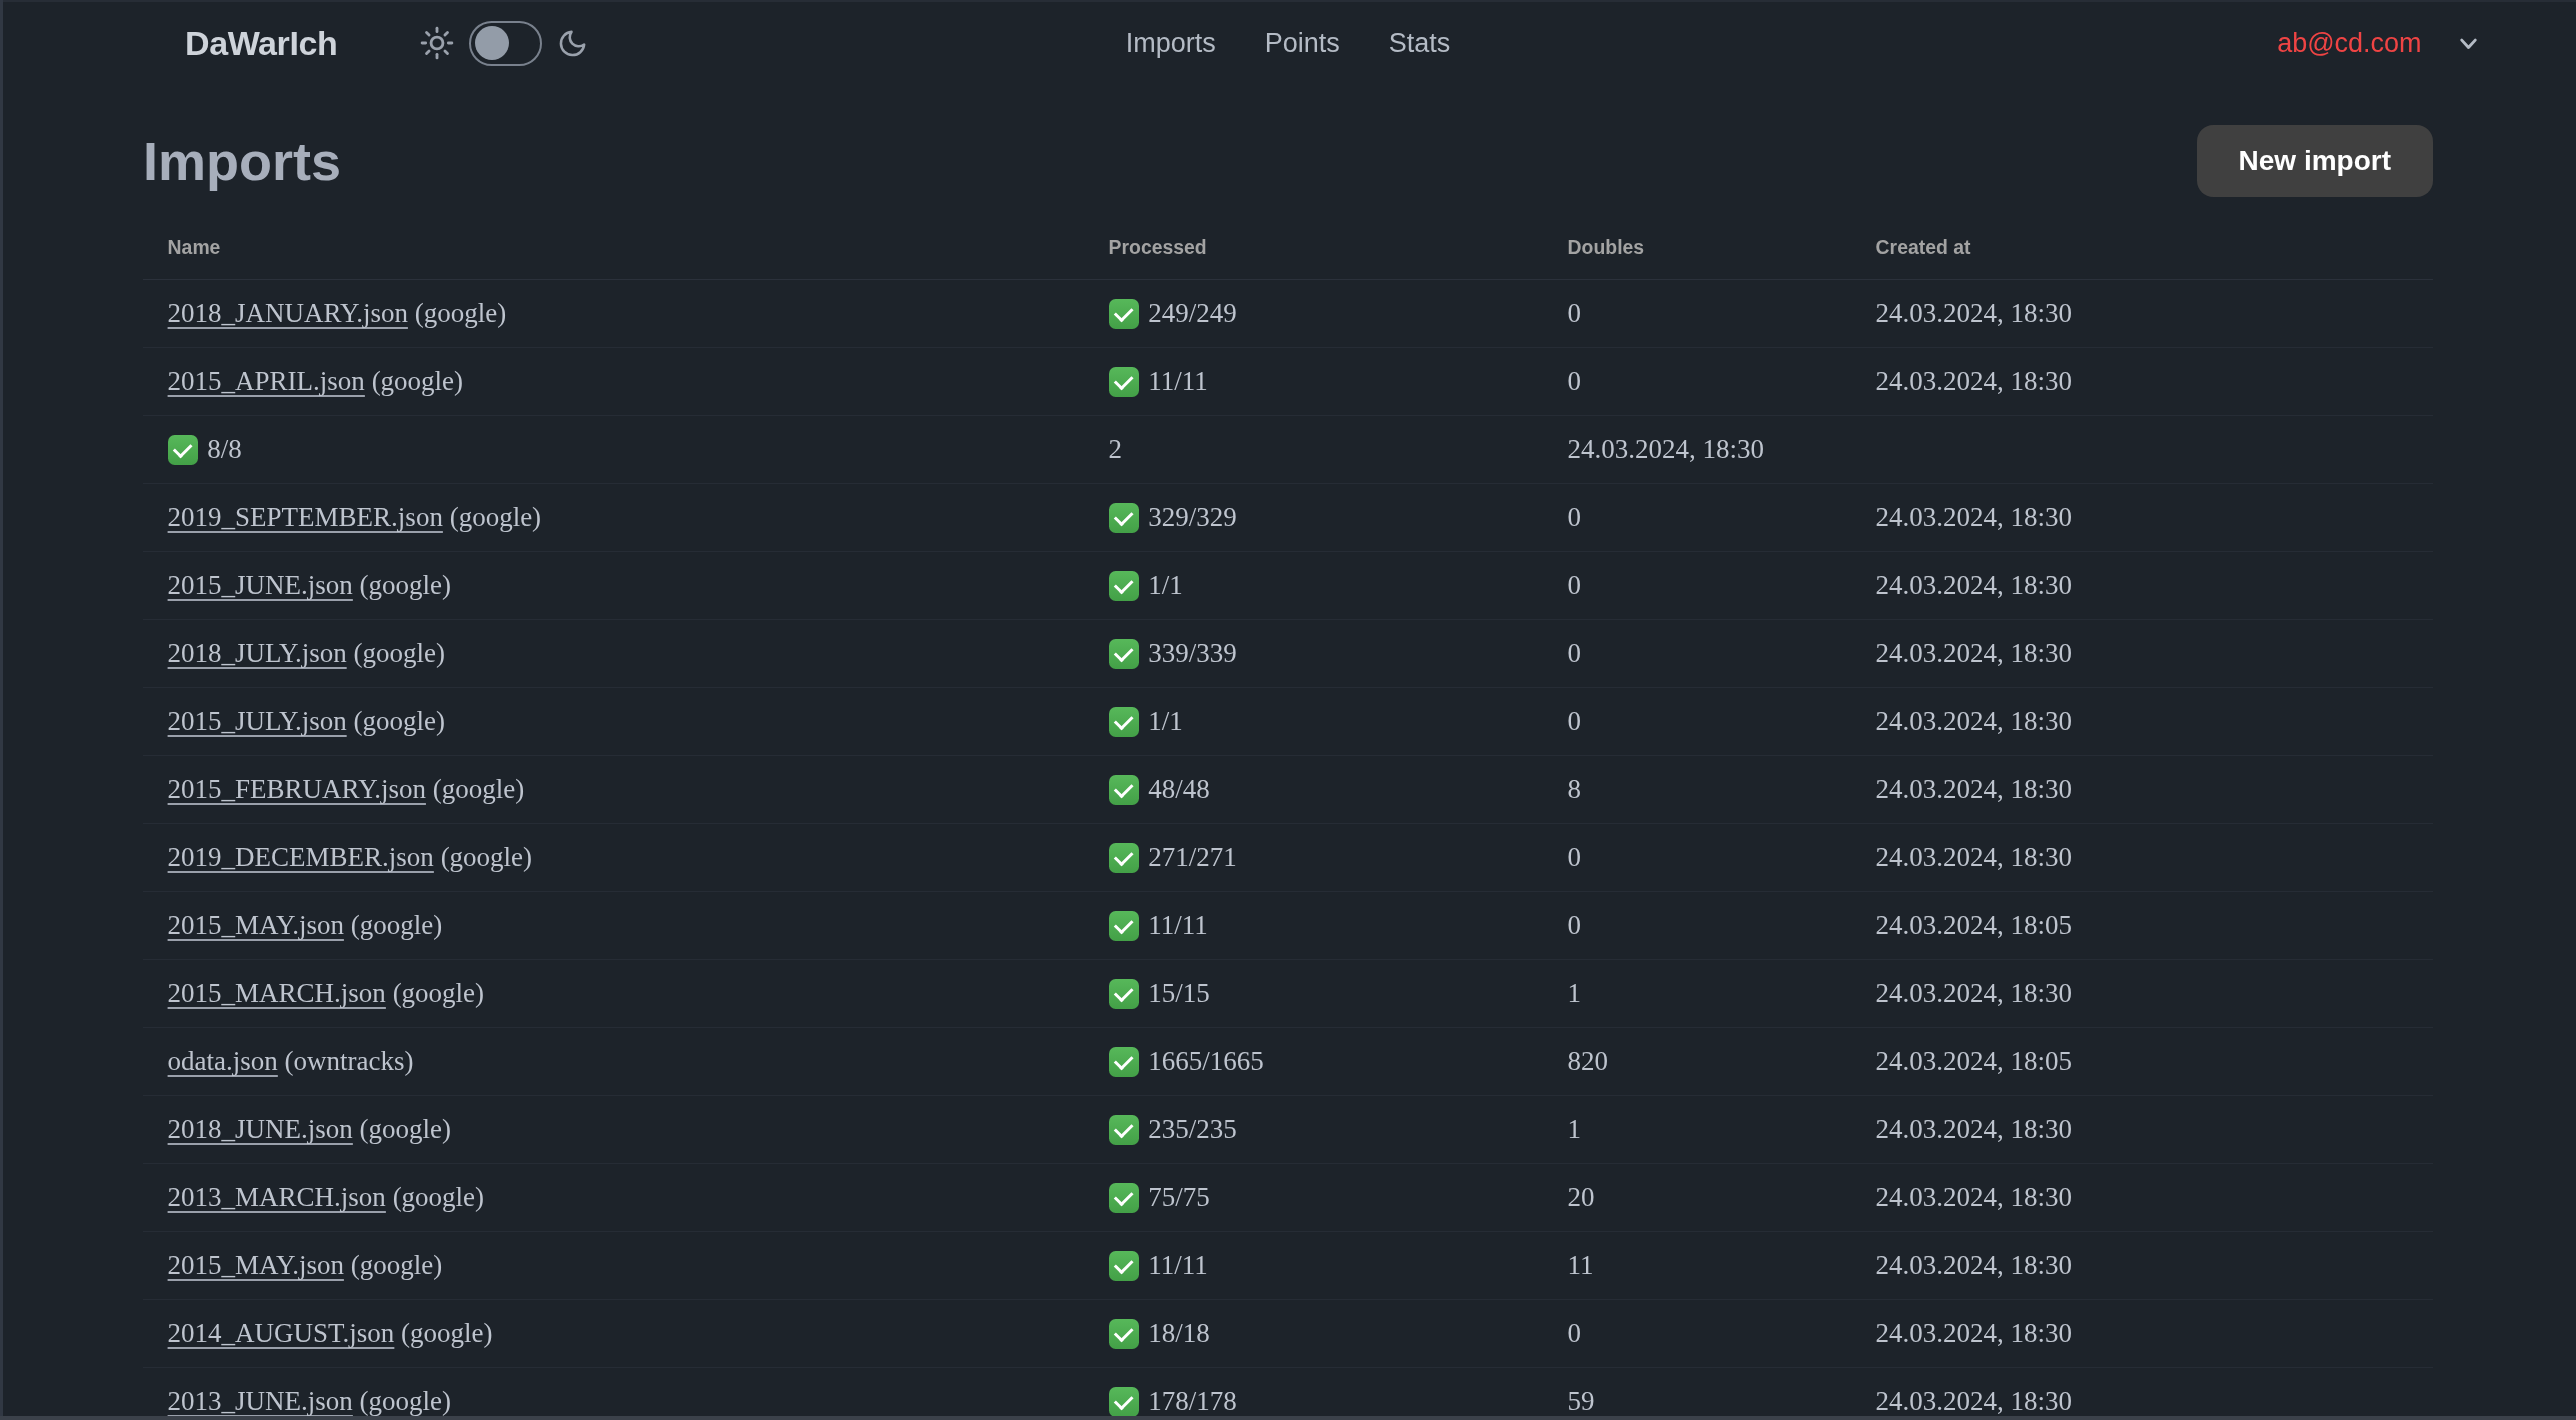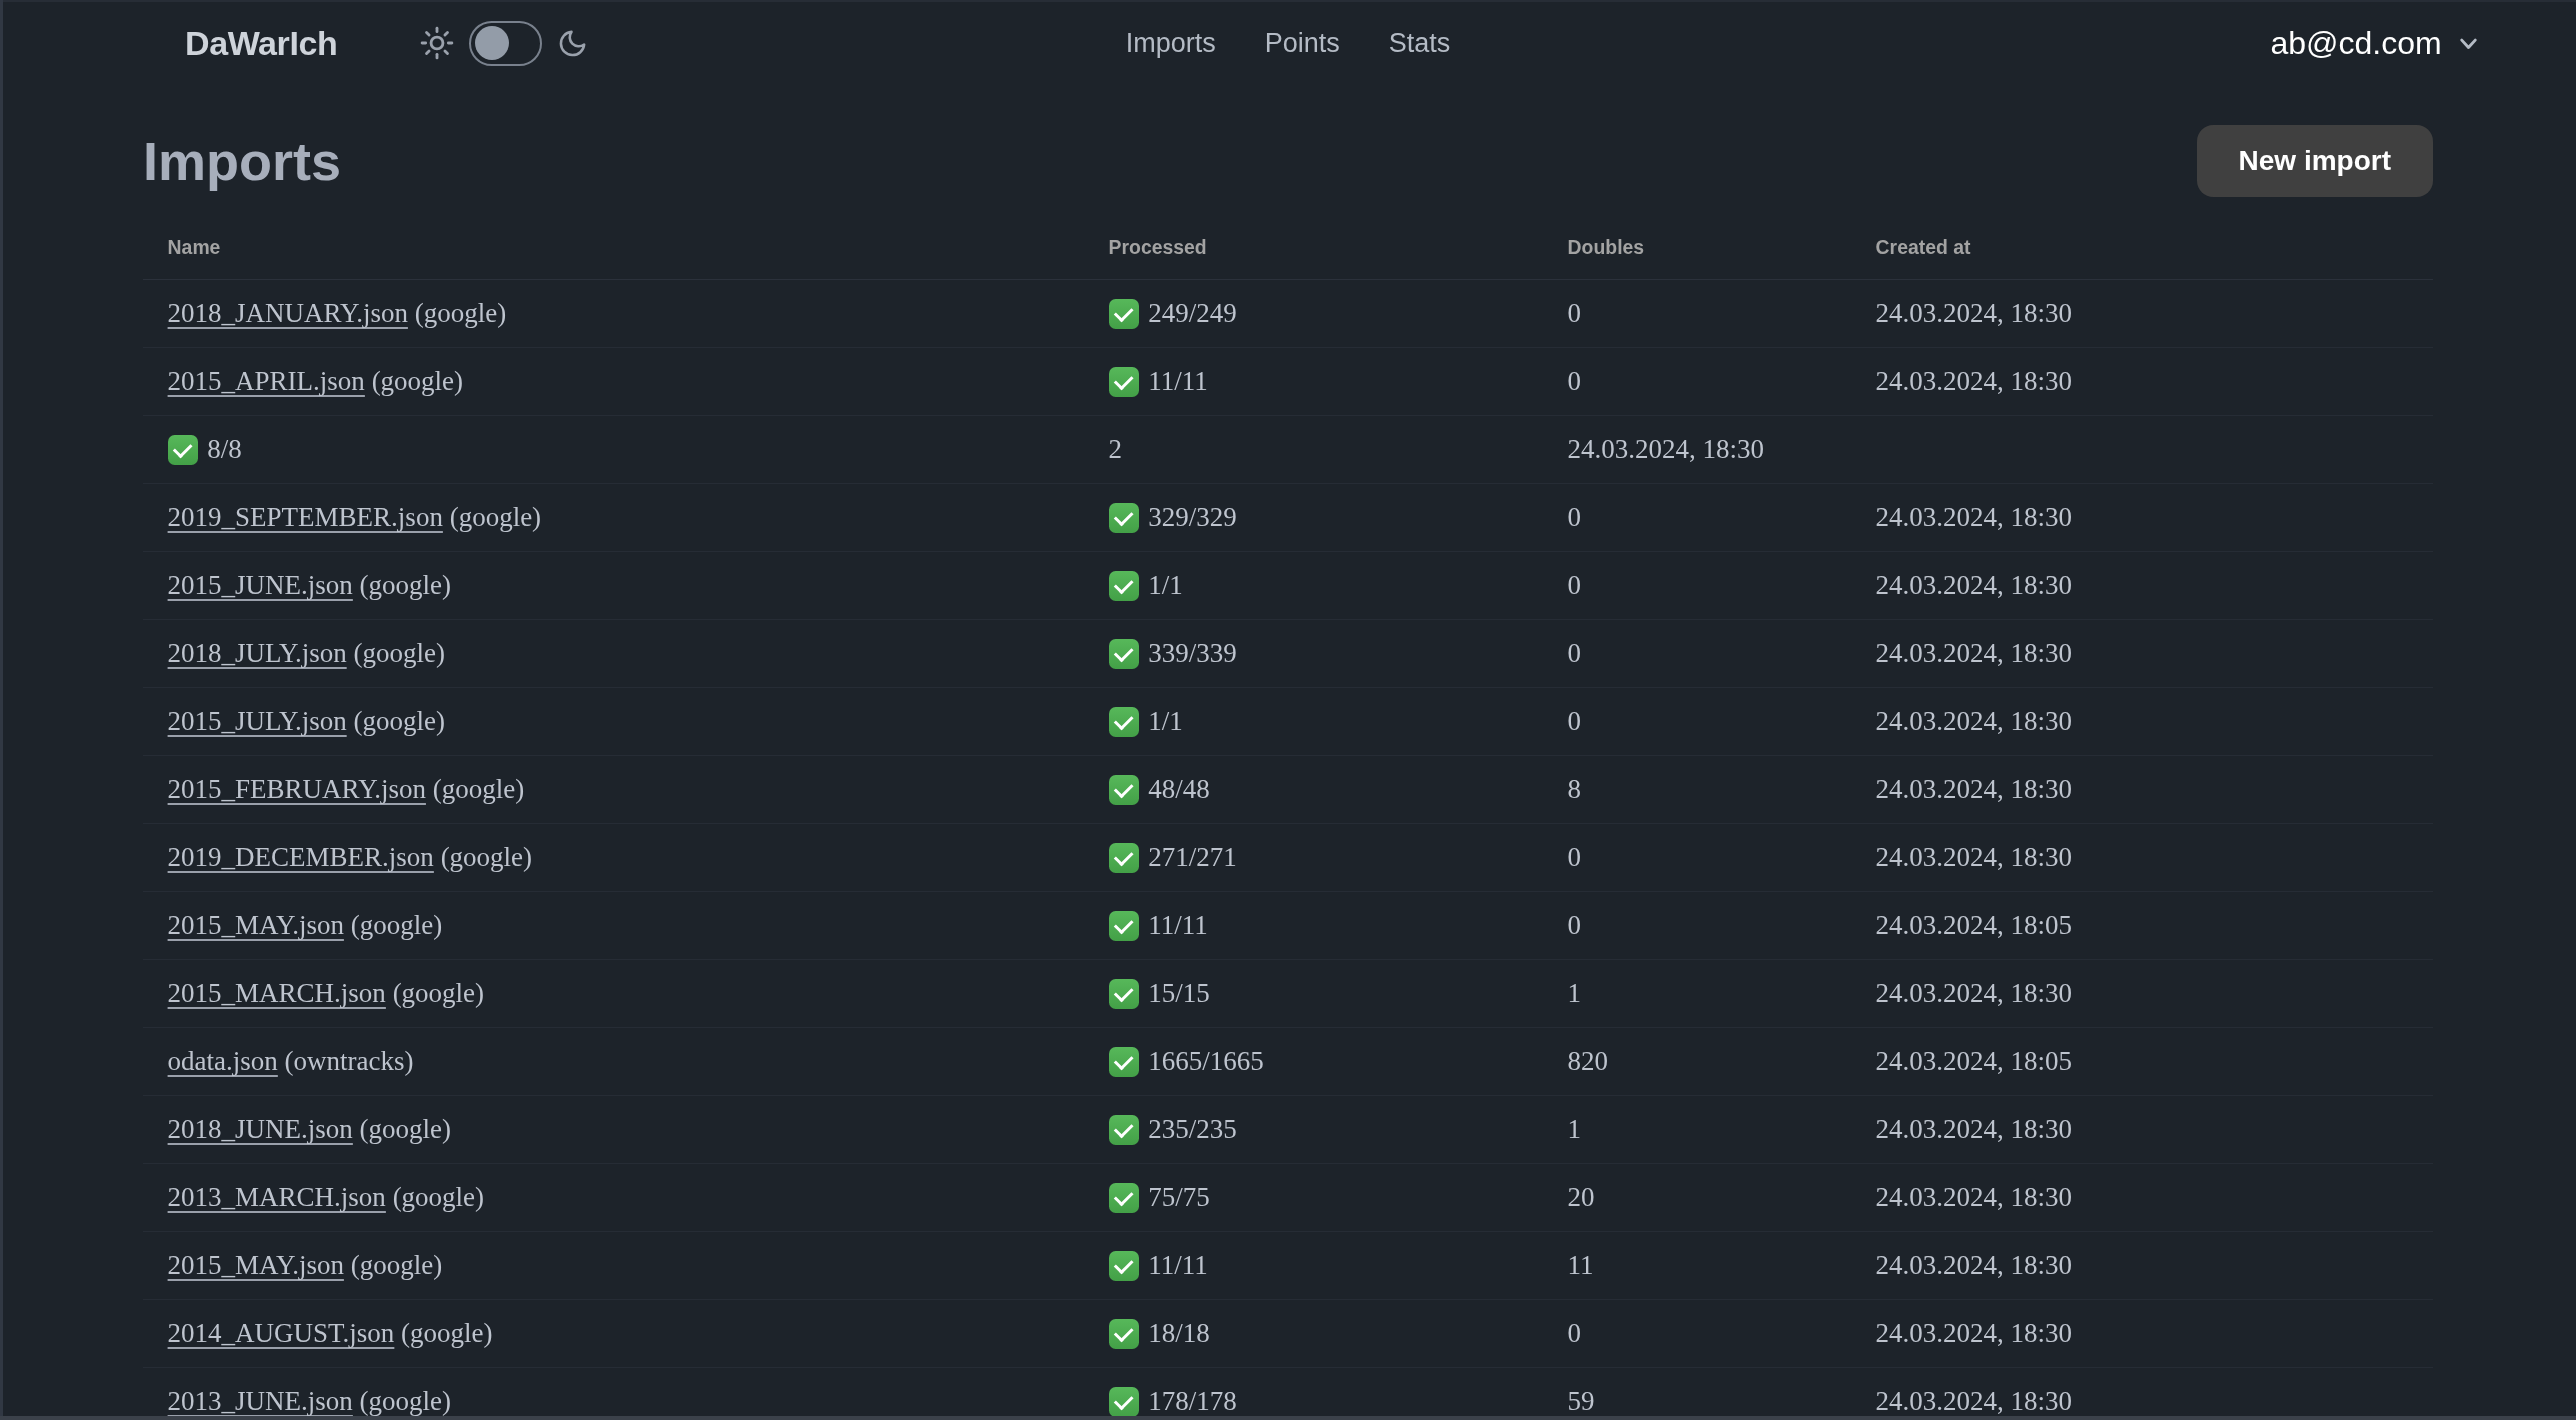--- a/index.html
+++ b/index.html
@@ -19,21 +19,21 @@
   .nav-left{display:flex;align-items:center;}
   .logo{font-size:34px;font-weight:700;color:#ced3da;letter-spacing:-0.4px;cursor:pointer;}
   .theme-group{display:flex;align-items:center;gap:15px;margin-left:83px;}
   .icon{display:inline-block;line-height:0;}
   .switch{position:relative;display:inline-block;width:73px;height:45px;
     border:2.2px solid #79818d;border-radius:25px;background:transparent;box-sizing:border-box;cursor:pointer;}
   .switch .knob{position:absolute;left:3.7px;top:3px;width:34px;height:34px;border-radius:50%;background:#939ca8;}
   .nav-center{position:absolute;left:50%;transform:translateX(-50%);display:flex;gap:49px;}
   .nav-center a{font-size:27px;color:#b4bbc5;text-decoration:none;cursor:pointer;}
   .nav-right{display:flex;align-items:center;gap:13.4px;cursor:pointer;}
-  .nav-right span{font-size:32px;color:#ffffff;}
+  .nav-right span{font-size:27px;color:#ef4444;margin-left:20px;}
 
   
   .page-head{display:flex;align-items:center;justify-content:space-between;
     padding:39px 143px 0 143px;}
   .page-head h1{margin:0;font-size:54px;line-height:1.2;font-weight:800;color:#a7aebb;}
   .btn-primary{height:72px;padding:0 42px;border:none;border-radius:16.4px;
     background:#404040;color:#ffffff;font-size:28px;font-weight:700;
     font-family:"Liberation Sans", sans-serif;cursor:pointer;}
 
   

